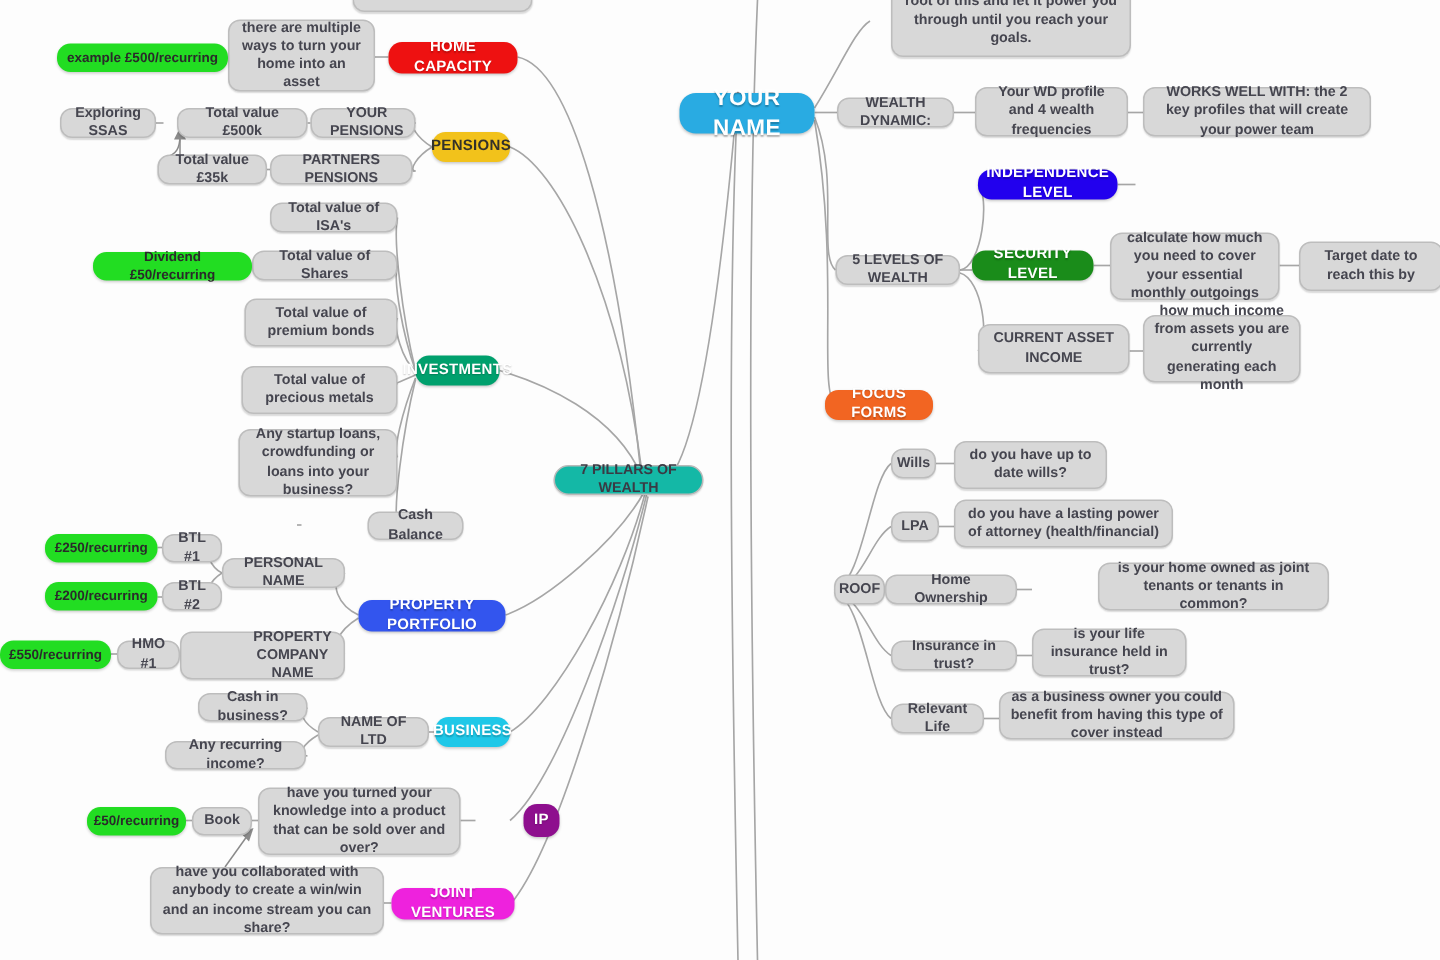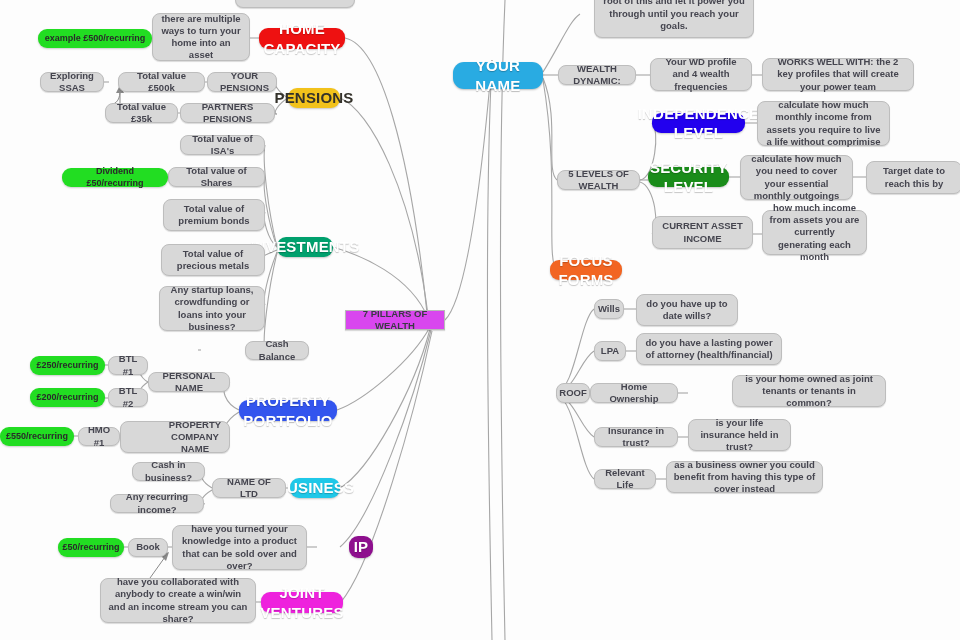--- a/index.html
+++ b/index.html
@@ -57,39 +57,40 @@
     color: #ffffff;
     text-shadow: 0 1px 1px rgba(0,0,0,0.25);
     box-shadow: 0 1px 2px rgba(0,0,0,0.25);
   }
   .node.pill {
     border-radius: 9px;
     border: none;
     color: #ffffff;
     text-shadow: 0 1px 1px rgba(0,0,0,0.22);
     box-shadow: 0 1px 2px rgba(0,0,0,0.22);
-    font-size: 15px;
+    font-size: 10px;
     letter-spacing: 0.2px;
   }
   .node.pill.darktext {
     color: #33312a;
     text-shadow: none;
   }
   .node.money {
     border-radius: 9px;
     border: none;
     color: #2a2a2a;
     text-shadow: none;
     box-shadow: 0 1px 2px rgba(0,0,0,0.2);
     font-size: 9px;
   }
   .node.center {
-    border-radius: 0;
+    border-radius: 10px;
     font-size: 9.5px;
-    background: #d946ef;
+    background: #14b8a6;
+    margin-left: 24px;
   }
   .clipped-top {
     border-top-left-radius: 0;
     border-top-right-radius: 0;
     border-top: none;
   }
 </style>
 </head>
 <body>
 
@@ -238,21 +239,20 @@
   <div class="node pill" style="left:261px; top:592px; width:82px; height:21px; background:#ee22dd;">JOINT VENTURES</div>
   <div class="node plain" style="left:100px; top:578px; width:156px; height:45px;">have you collaborated with anybody to create a win/win and an income stream you can share?</div>
 
   <div class="node plain" style="left:558px; top:65px; width:78px; height:20px;">WEALTH DYNAMIC:</div>
   <div class="node plain" style="left:650px; top:58px; width:102px; height:33px;">Your WD profile and 4 wealth frequencies</div>
   <div class="node plain" style="left:762px; top:58px; width:152px; height:33px;">WORKS WELL WITH: the 2 key profiles that will create your power team</div>
 
   <div class="node plain" style="left:557px; top:170px; width:83px; height:20px;">5 LEVELS OF WEALTH</div>
 
   <div class="node pill" style="left:652px; top:113px; width:93px; height:20px; background:#2200ee;">INDEPENDENCE LEVEL</div>
-  <div class="node plain" style="left:757px; top:101px; width:133px; height:45px;">calculate how much monthly income from assets you require to live a life without comprimise</div>
 
   <div class="node pill" style="left:648px; top:167px; width:81px; height:20px; background:#1a8c1a;">SECURITY LEVEL</div>
   <div class="node plain" style="left:740px; top:155px; width:113px; height:45px;">calculate how much you need to cover your essential monthly outgoings</div>
   <div class="node plain" style="left:866px; top:161px; width:96px; height:33px;">Target date to reach this by</div>
 
   <div class="node plain" style="left:652px; top:216px; width:101px; height:33px;">CURRENT ASSET INCOME</div>
   <div class="node plain" style="left:762px; top:210px; width:105px; height:45px;">how much income from assets you are currently generating each month</div>
 
   <div class="node pill" style="left:550px; top:260px; width:72px; height:20px; background:#f26522;">FOCUS FORMS</div>
 

